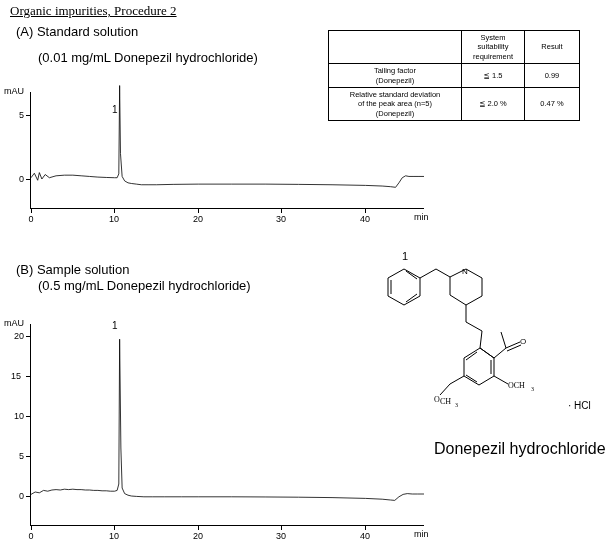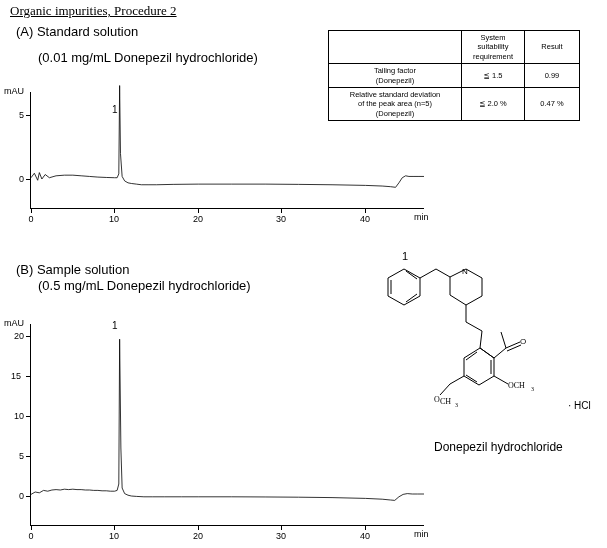--- a/index.html
+++ b/index.html
@@ -96,21 +96,21 @@
   }
   #structure-peaknum {
     position: absolute;
     left: 402px; top: 250px;
     font-size: 11px;
     font-family: "Liberation Sans", sans-serif;
   }
   #structure-name {
     position: absolute;
     left: 434px; top: 440px;
-    font-size: 12px;
+    font-size: 16px;
     font-family: "Liberation Sans", sans-serif;
   }
   #hcl-label {
     position: absolute;
     left: 568px; top: 388px;
     font-size: 10px;
     font-family: "Liberation Sans", sans-serif;
     margin-top: 12px;
   }
   .struct-text {

